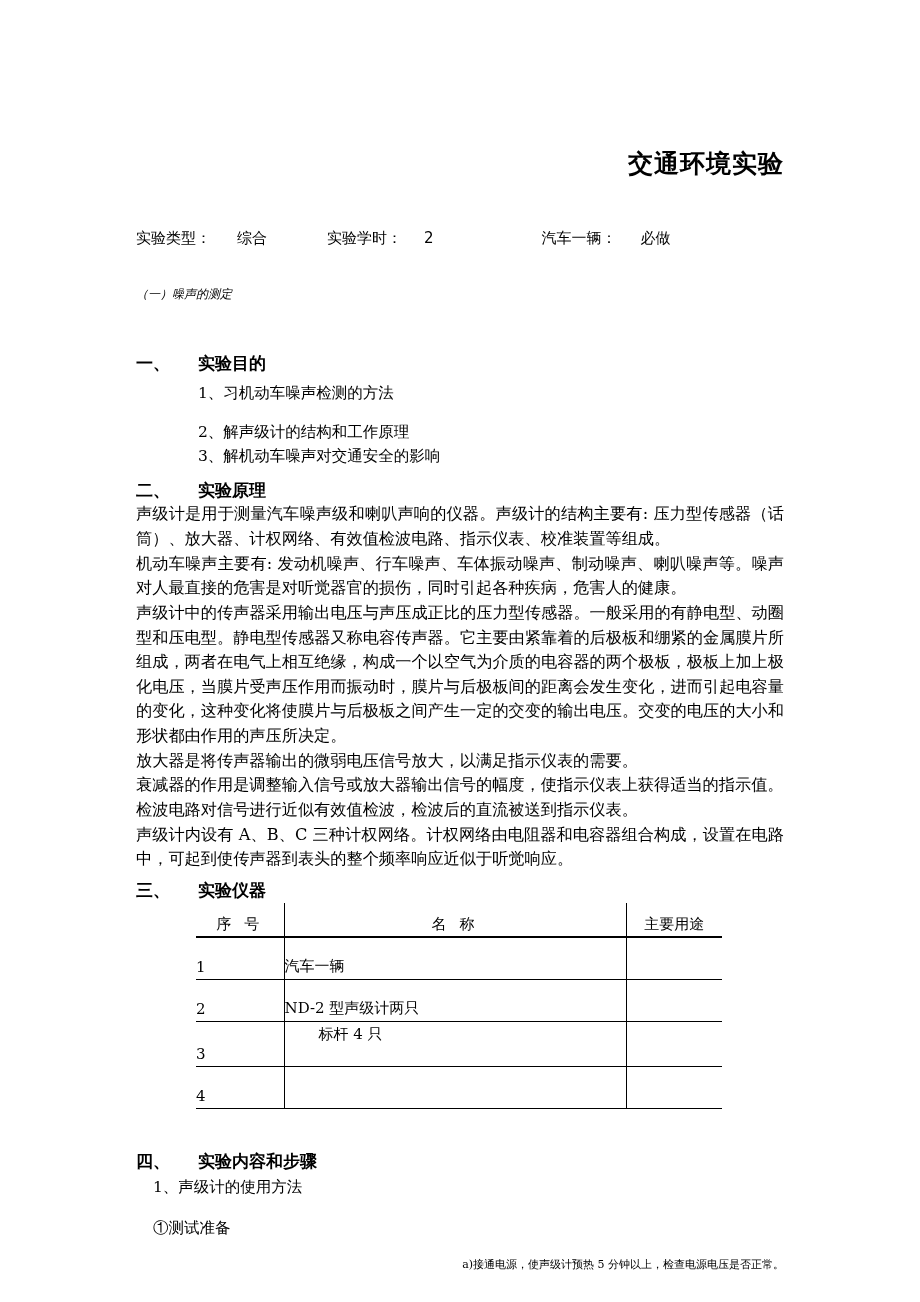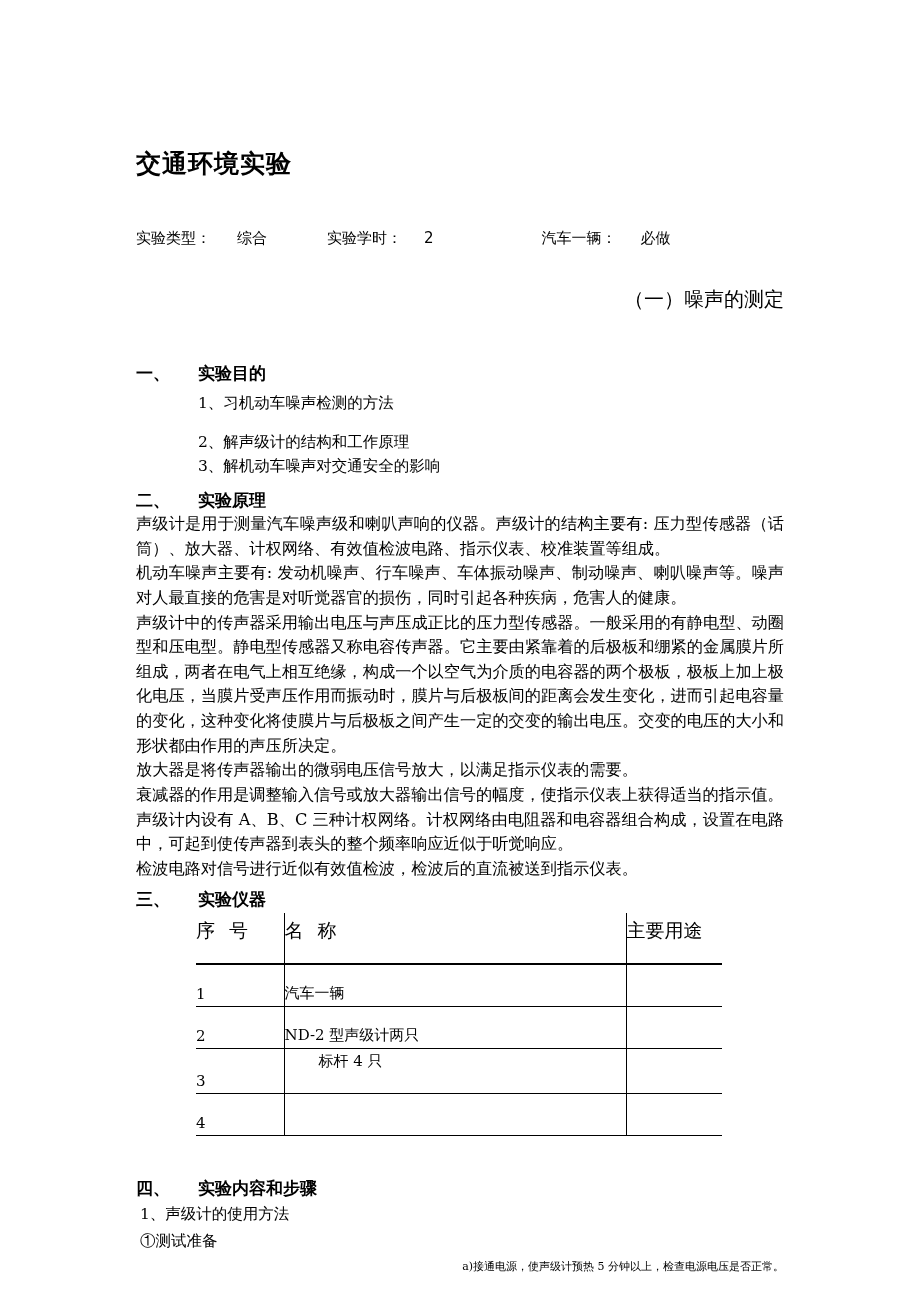--- a/index.html
+++ b/index.html
@@ -28,21 +28,21 @@
 
   .content {
     position: absolute;
     left: 136px;
     top: 0;
     width: 648px;
   }
 
   
   .doc-title {
-    text-align: left;
+    text-align: right;
     font-family: "DejaVu Sans", "Liberation Sans", sans-serif;
     font-weight: bold;
     font-size: 25px;
     letter-spacing: 1px;
     margin: 0;
     padding-top: 150px;
     line-height: 1.1;
   }
 
   
@@ -57,25 +57,26 @@
   .meta-line .lbl { letter-spacing: 0px; }
   .meta-line .val { }
   .gap-a { display: inline-block; width: 26px; }
   .gap-b { display: inline-block; width: 60px; }
   .gap-c { display: inline-block; width: 22px; }
   .gap-d { display: inline-block; width: 108px; }
   .gap-e { display: inline-block; width: 24px; }
 
   
   .sub-title {
-    text-align: right;
-    font-family: "DejaVu Sans", "Liberation Sans", sans-serif;
-    font-size: 20px;
+    text-align: left;
+    font-family: "DejaVu Sans", "Liberation Sans", sans-serif;
+    font-size: 12px;
     margin-top: 40px;
     line-height: 1.2;
+    font-style: italic;
   }
 
   
   .sec-head {
     font-family: "DejaVu Sans", "Liberation Sans", sans-serif;
     font-weight: bold;
     font-size: 17px;
     line-height: 1.25;
     white-space: nowrap;
   }
@@ -133,24 +134,24 @@
     vertical-align: bottom;
     font-weight: normal;
   }
 
   
   table.instr .vl { border-left: 1.3px solid #000; }
 
   
   table.instr thead th {
     height: 31px;
-    text-align: left;
+    text-align: center;
     border-bottom: 2.2px solid #000;
-    padding-bottom: 19px;
-    font-size: 19px;
+    padding-bottom: 2px;
+    font-size: 15px;
   }
   table.instr thead th.h-seq { letter-spacing: 4px; }
   table.instr thead th.h-name { letter-spacing: 4px; }
 
   table.instr tbody td {
     height: 38px;
     border-bottom: 1.6px solid #000;
     padding-bottom: 3px;
   }
   table.instr tbody tr:last-child td {
@@ -173,21 +174,21 @@
     vertical-align: top;
     padding-top: 3px;
     padding-left: 34px;
   }
 
   
   .step-line {
     font-size: 15.5px;
     line-height: 1.5;
     white-space: nowrap;
-    margin: 4px;
+    margin: 17px;
   }
   .step-1 { margin-top: 4px; }
   .sub-a {
     font-size: 11px;
     line-height: 1.5;
     padding-left: 60px;
     white-space: nowrap;
     margin-top: 6px;
     text-align: right;
   }
@@ -218,22 +219,22 @@
 
     <div class="sec-head sec-2">
       <span class="num">二、</span><span>实验原理</span>
     </div>
     <div class="body-block">
       <p class="body-text">声级计是用于测量汽车噪声级和喇叭声响的仪器。声级计的结构主要有: 压力型传感器（话筒）、放大器、计权网络、有效值检波电路、指示仪表、校准装置等组成。</p>
       <p class="body-text">机动车噪声主要有: 发动机噪声、行车噪声、车体振动噪声、制动噪声、喇叭噪声等。噪声对人最直接的危害是对听觉器官的损伤，同时引起各种疾病，危害人的健康。</p>
       <p class="body-text">声级计中的传声器采用输出电压与声压成正比的压力型传感器。一般采用的有静电型、动圈型和压电型。静电型传感器又称电容传声器。它主要由紧靠着的后极板和绷紧的金属膜片所组成，两者在电气上相互绝缘，构成一个以空气为介质的电容器的两个极板，极板上加上极化电压，当膜片受声压作用而振动时，膜片与后极板间的距离会发生变化，进而引起电容量的变化，这种变化将使膜片与后极板之间产生一定的交变的输出电压。交变的电压的大小和形状都由作用的声压所决定。</p>
       <p class="body-text">放大器是将传声器输出的微弱电压信号放大，以满足指示仪表的需要。</p>
       <p class="body-text">衰减器的作用是调整输入信号或放大器输出信号的幅度，使指示仪表上获得适当的指示值。</p>
+      <p class="body-text">检波电路对信号进行近似有效值检波，检波后的直流被送到指示仪表。</p>
       <p class="body-text">声级计内设有 A、B、C 三种计权网络。计权网络由电阻器和电容器组合构成，设置在电路中，可起到使传声器到表头的整个频率响应近似于听觉响应。</p>
-      <p class="body-text">检波电路对信号进行近似有效值检波，检波后的直流被送到指示仪表。</p>
     </div>
 
     <div class="sec-head sec-3">
       <span class="num">三、</span><span>实验仪器</span>
     </div>
 
     <div class="tbl-wrap">
       <table class="instr">
         <colgroup>
           <col class="c1">

